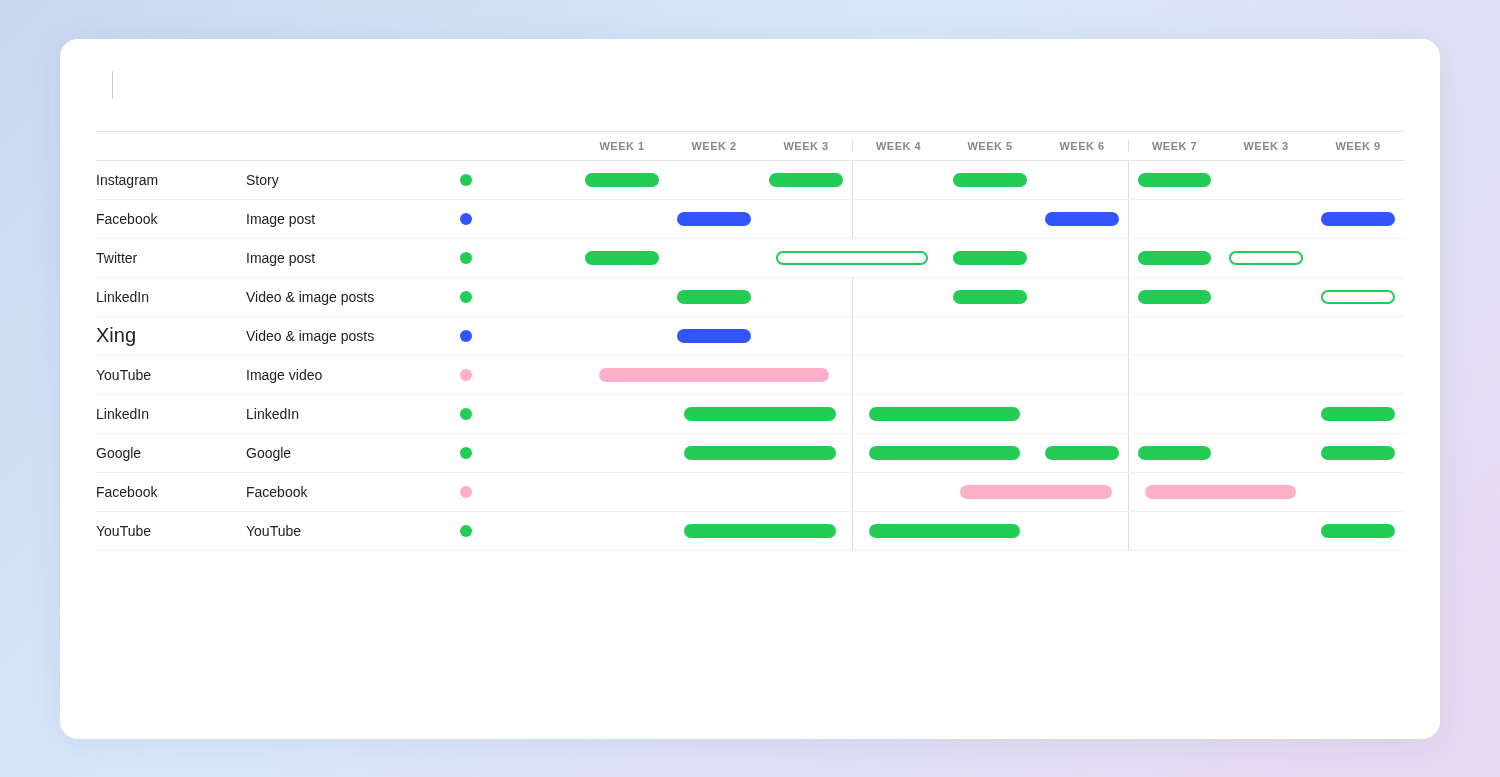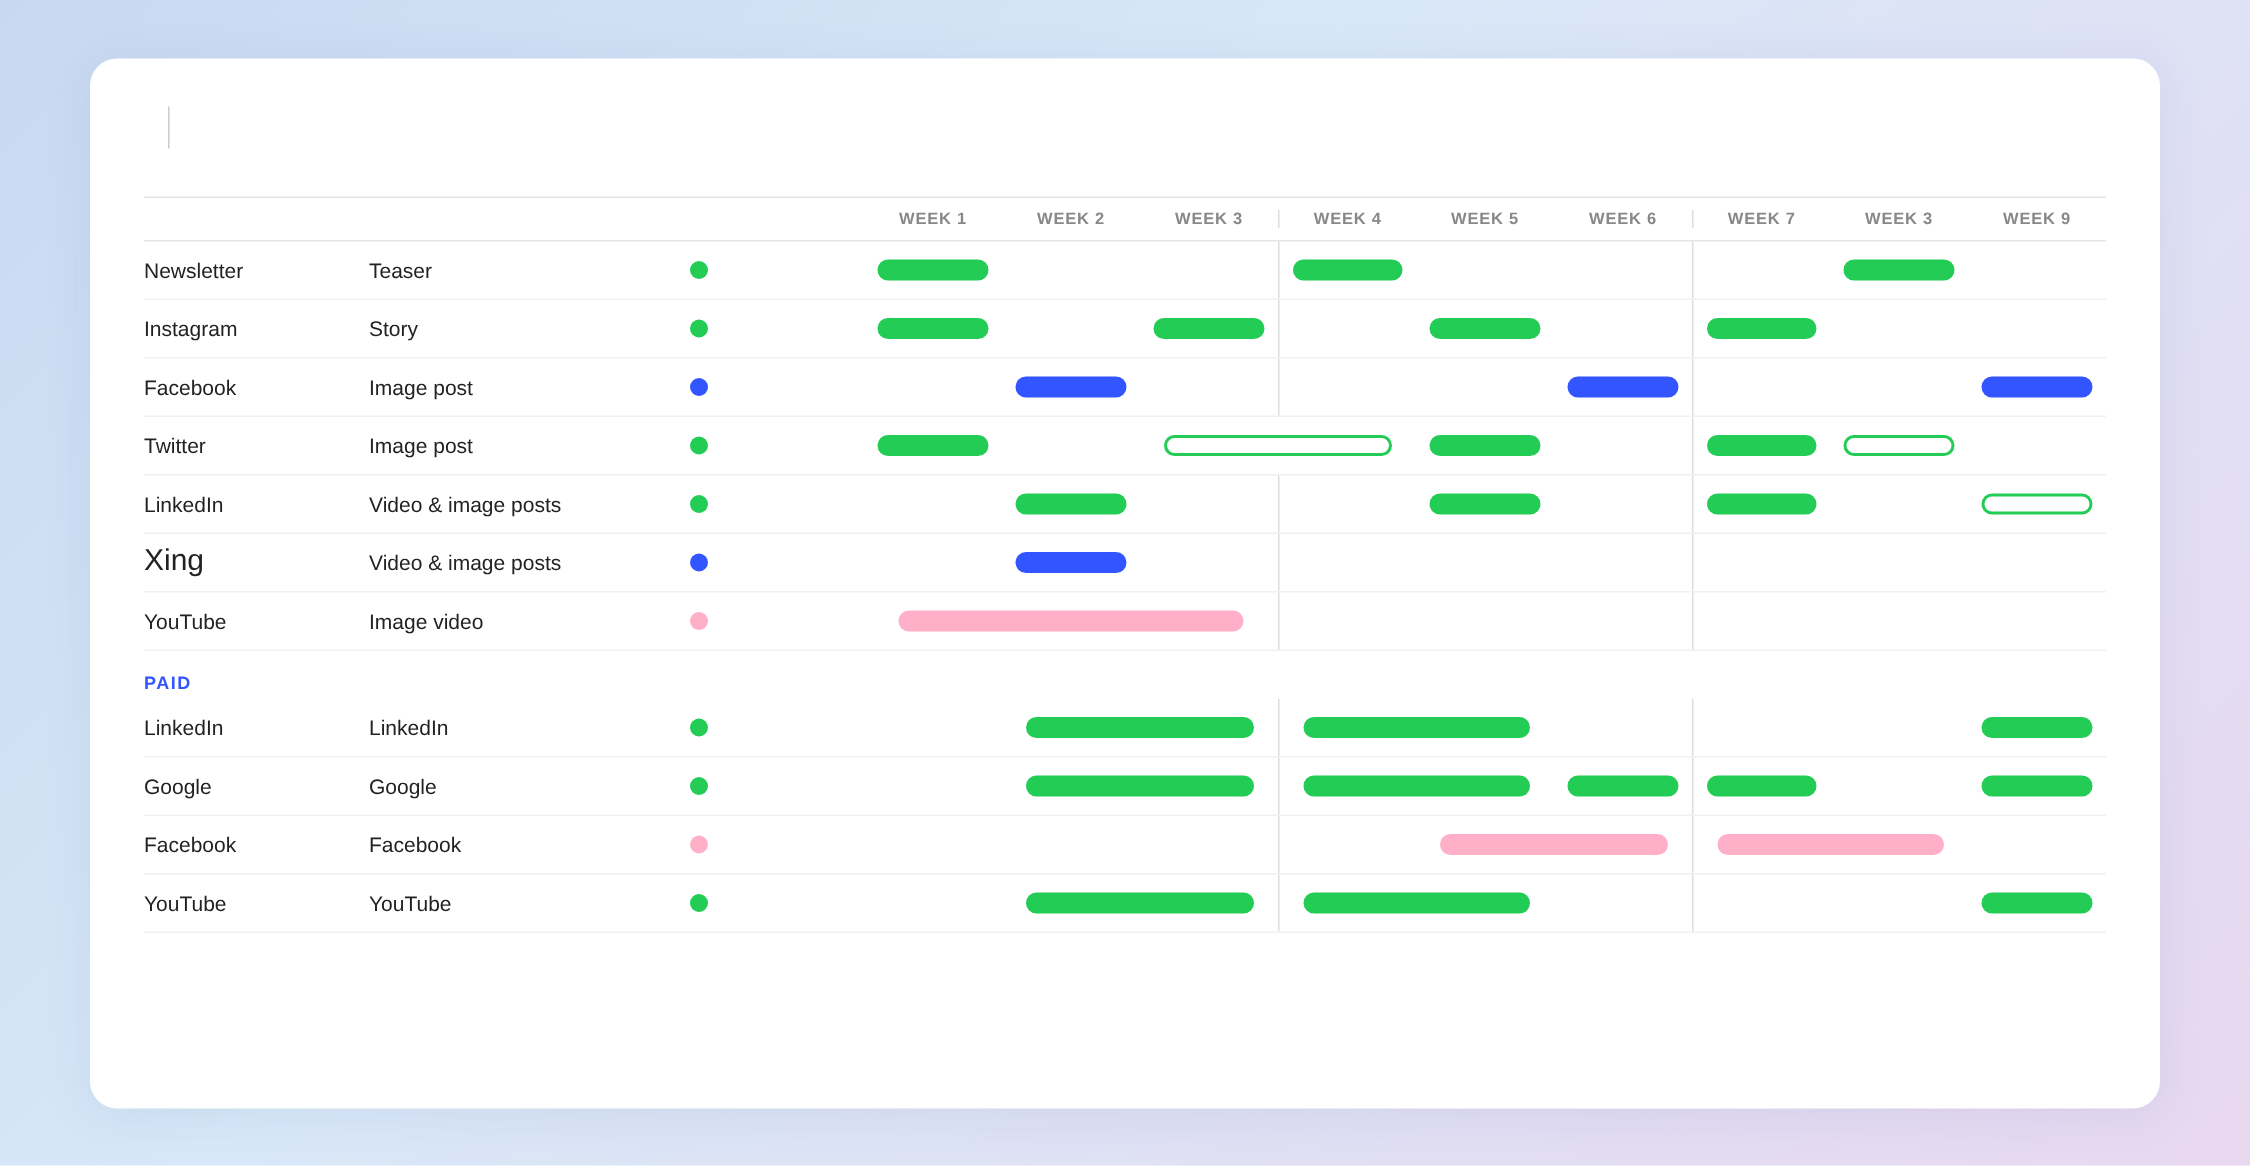--- a/index.html
+++ b/index.html
@@ -89,42 +89,20 @@
     <div class="week-label milestone-divider">WEEK 4</div>
     <div class="week-label">WEEK 5</div>
     <div class="week-label">WEEK 6</div>
     <div class="week-label milestone-divider">WEEK 7</div>
     <div class="week-label">WEEK 3</div>
     <div class="week-label">WEEK 9</div>
   </div>
 
   <div id="gantt-body">
       <div style="display: grid; grid-template-columns: 150px 200px 130px repeat(9, 1fr); align-items: center; min-height: 38px; border-bottom: 1px solid rgb(240, 240, 240);">
-        <div style="font-size: 14px; color: rgb(34, 34, 34); padding: 2px 0px;">Newsletter</div>
-        <div style="font-size: 14px; color: rgb(34, 34, 34);">Teaser</div>
-        <div style="display: flex; align-items: center; padding-left: 14px;">
-          <span style="width: 12px; height: 12px; border-radius: 50%; background: rgb(34, 204, 85); display: inline-block;"></span>
-        </div>
-        <div style="display: flex; align-items: center; justify-content: center; padding: 2px 3px; height: 38px;">
-          <div style="background: rgb(34, 204, 85); height: 14px; border-radius: 7px; width: 85%; display: block;"></div>
-        </div>
-        <div style="display: flex; align-items: center; justify-content: center; padding: 2px 3px; height: 38px;"></div>
-        <div style="display: flex; align-items: center; justify-content: center; padding: 2px 3px; height: 38px;"></div>
-        <div style="display: flex; align-items: center; justify-content: center; padding: 2px 3px; height: 38px; border-left: 1.5px solid rgb(221, 221, 221);">
-          <div style="background: rgb(34, 204, 85); height: 14px; border-radius: 7px; width: 85%; display: block;"></div>
-        </div>
-        <div style="display: flex; align-items: center; justify-content: center; padding: 2px 3px; height: 38px;"></div>
-        <div style="display: flex; align-items: center; justify-content: center; padding: 2px 3px; height: 38px;"></div>
-        <div style="display: flex; align-items: center; justify-content: center; padding: 2px 3px; height: 38px; border-left: 1.5px solid rgb(221, 221, 221);"></div>
-        <div style="display: flex; align-items: center; justify-content: center; padding: 2px 3px; height: 38px;">
-          <div style="background: rgb(34, 204, 85); height: 14px; border-radius: 7px; width: 85%; display: block;"></div>
-        </div>
-        <div style="display: flex; align-items: center; justify-content: center; padding: 2px 3px; height: 38px;"></div>
-      </div>
-      <div style="display: grid; grid-template-columns: 150px 200px 130px repeat(9, 1fr); align-items: center; min-height: 38px; border-bottom: 1px solid rgb(240, 240, 240);">
         <div style="font-size: 14px; color: rgb(34, 34, 34); padding: 2px 0px;">Instagram</div>
         <div style="font-size: 14px; color: rgb(34, 34, 34);">Story</div>
         <div style="display: flex; align-items: center; padding-left: 14px;">
           <span style="width: 12px; height: 12px; border-radius: 50%; background: rgb(34, 204, 85); display: inline-block;"></span>
         </div>
         <div style="display: flex; align-items: center; justify-content: center; padding: 2px 3px; height: 38px;">
           <div style="background: rgb(34, 204, 85); height: 14px; border-radius: 7px; width: 85%; display: block;"></div>
         </div>
         <div style="display: flex; align-items: center; justify-content: center; padding: 2px 3px; height: 38px;"></div>
         <div style="display: flex; align-items: center; justify-content: center; padding: 2px 3px; height: 38px;">
@@ -239,21 +217,20 @@
         <div style="display: flex; align-items: center; justify-content: center; padding: 2px 3px; height: 38px; grid-column: span 3;">
           <div style="background: rgb(255, 176, 200); height: 14px; border-radius: 7px; width: 85%; display: block;"></div>
         </div>
         <div style="display: flex; align-items: center; justify-content: center; padding: 2px 3px; height: 38px; border-left: 1.5px solid rgb(221, 221, 221);"></div>
         <div style="display: flex; align-items: center; justify-content: center; padding: 2px 3px; height: 38px;"></div>
         <div style="display: flex; align-items: center; justify-content: center; padding: 2px 3px; height: 38px;"></div>
         <div style="display: flex; align-items: center; justify-content: center; padding: 2px 3px; height: 38px; border-left: 1.5px solid rgb(221, 221, 221);"></div>
         <div style="display: flex; align-items: center; justify-content: center; padding: 2px 3px; height: 38px;"></div>
         <div style="display: flex; align-items: center; justify-content: center; padding: 2px 3px; height: 38px;"></div>
       </div>
-      <div style="padding: 14px 0px 4px; font-size: 12px; font-weight: 700; letter-spacing: 1px; color: rgb(51, 85, 255);">PAID</div>
       <div style="display: grid; grid-template-columns: 150px 200px 130px repeat(9, 1fr); align-items: center; min-height: 38px; border-bottom: 1px solid rgb(240, 240, 240);">
         <div style="font-size: 14px; color: rgb(34, 34, 34); padding: 2px 0px;">LinkedIn</div>
         <div style="font-size: 14px; color: rgb(34, 34, 34);">LinkedIn</div>
         <div style="display: flex; align-items: center; padding-left: 14px;">
           <span style="width: 12px; height: 12px; border-radius: 50%; background: rgb(34, 204, 85); display: inline-block;"></span>
         </div>
         <div style="display: flex; align-items: center; justify-content: center; padding: 2px 3px; height: 38px;"></div>
         <div style="display: flex; align-items: center; justify-content: center; padding: 2px 3px; height: 38px; grid-column: span 2;">
           <div style="background: rgb(34, 204, 85); height: 14px; border-radius: 7px; width: 85%; display: block;"></div>
         </div>

